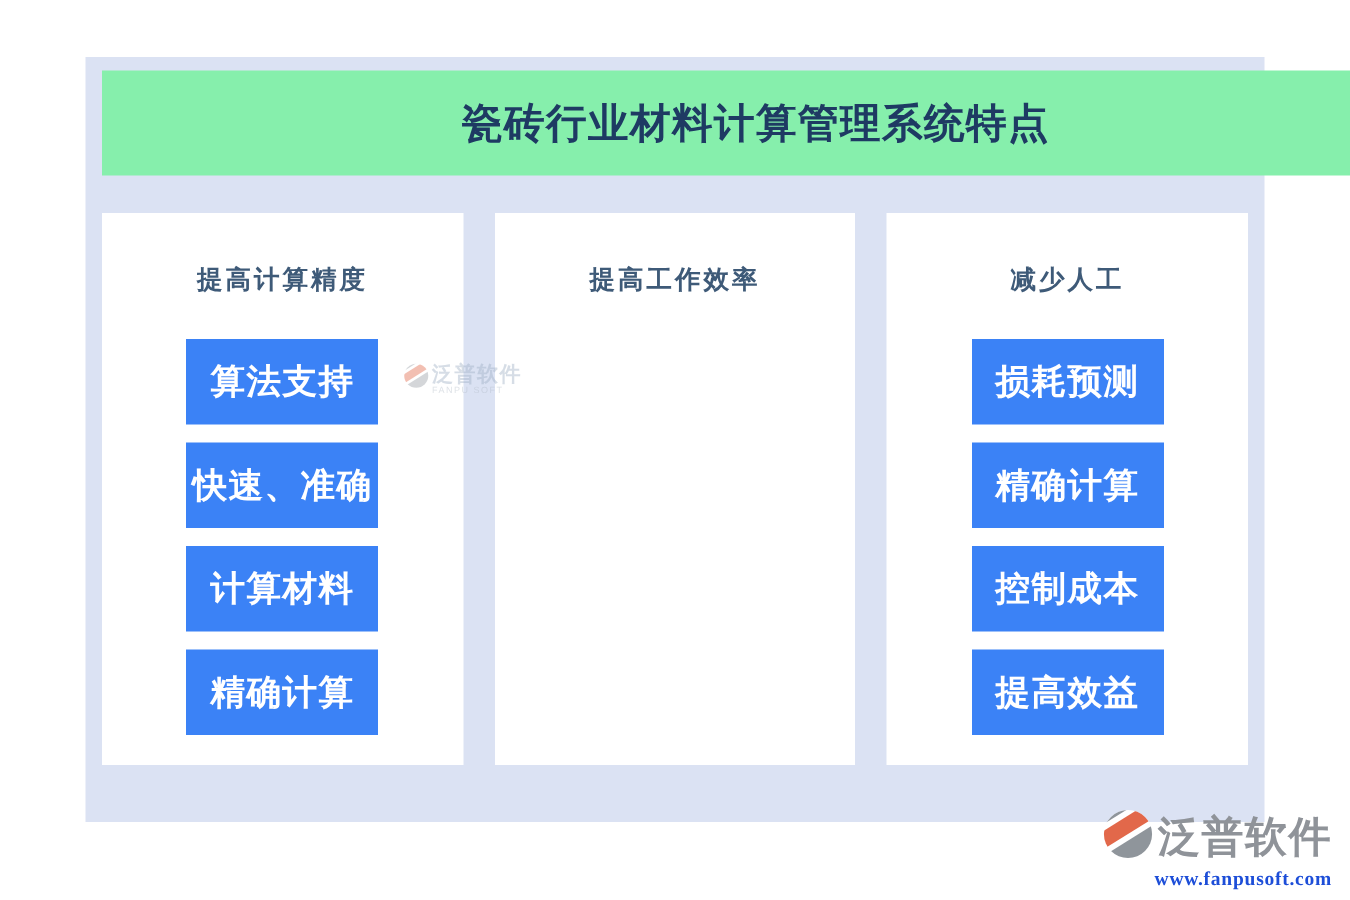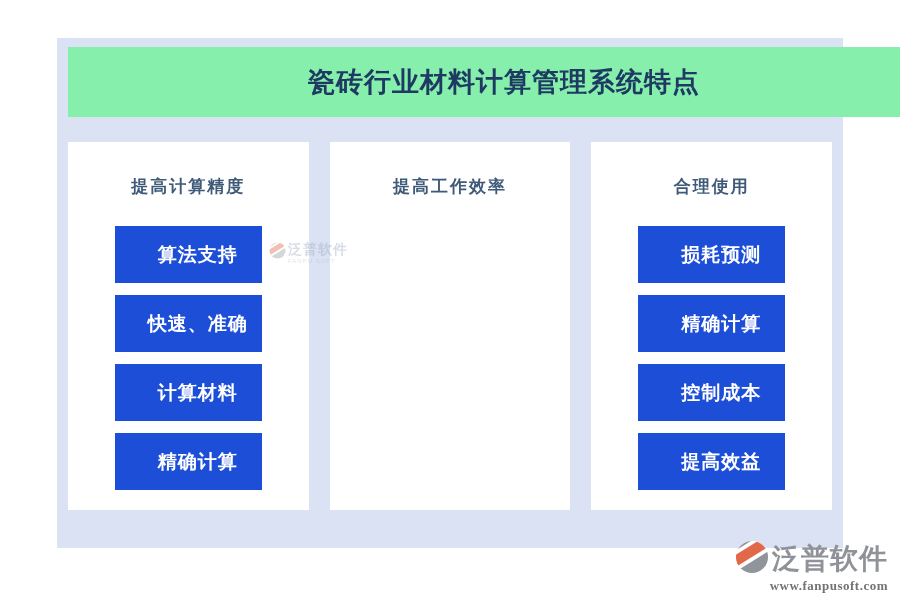--- a/index.html
+++ b/index.html
@@ -29,23 +29,23 @@
     display:flex; flex-direction:column; align-items:center;
   }
   .col-header {
     margin-top:33px; font-size:17px; font-weight:bold; color:#3e5a78;
     letter-spacing:2px; white-space:nowrap;
   }
   .tiles {
     margin-top:28px; display:flex; flex-direction:column; gap:12px;
   }
   .tile {
-    width:128px; height:57px; background:#1d4ed8; color:#ffffff;
-    font-size:19px; font-weight:bold; letter-spacing:1px;
-    display:flex; align-items:center; justify-content:center; white-space:nowrap;padding-left:19px;
+    width:128px; height:57px; background:#3b82f6; color:#ffffff;
+    font-size:23px; font-weight:bold; letter-spacing:1px;
+    display:flex; align-items:center; justify-content:center; white-space:nowrap;
   }
   .watermark {
     position:absolute; left:269px; top:242px; z-index:5; opacity:0.42;
     display:flex; align-items:flex-start; gap:2px; pointer-events:none;
   }
   .watermark-texts { display:flex; flex-direction:column; line-height:1; }
   .watermark-name {
     font-size:14px; font-weight:bold; color:#9fb0c4; letter-spacing:1px;
   }
   .watermark-sub {
@@ -55,21 +55,21 @@
     position:absolute; right:12px; bottom:6px;
     display:flex; flex-direction:column; align-items:flex-end;
   }
   .brand-row { display:flex; align-items:center; gap:3px; }
   .brand-name {
     font-family:"Liberation Serif", serif; font-weight:bold;
     font-size:28px; color:#8f9399; letter-spacing:1px; line-height:1;
   }
   .brand-url {
     font-family:"Liberation Serif", serif; font-weight:bold;
-    font-size:13px; color:#737373; letter-spacing:0.5px; margin-top:0px;
+    font-size:13px; color:#1d4ed8; letter-spacing:0.5px; margin-top:0px;
   }
 </style>
 </head>
 <body>
 
 <div class="frame">
 
   <div class="title-box">
     <span class="title">瓷砖行业材料计算管理系统特点</span>
   </div>
@@ -84,21 +84,21 @@
         <div class="tile">计算材料</div>
         <div class="tile">精确计算</div>
       </div>
     </div>
 
     <div class="col">
       <div class="col-header">提高工作效率</div>
     </div>
 
     <div class="col">
-      <div class="col-header">合理使用</div>
+      <div class="col-header">减少人工</div>
       <div class="tiles">
         <div class="tile">损耗预测</div>
         <div class="tile">精确计算</div>
         <div class="tile">控制成本</div>
         <div class="tile">提高效益</div>
       </div>
     </div>
 
 
   </div>

